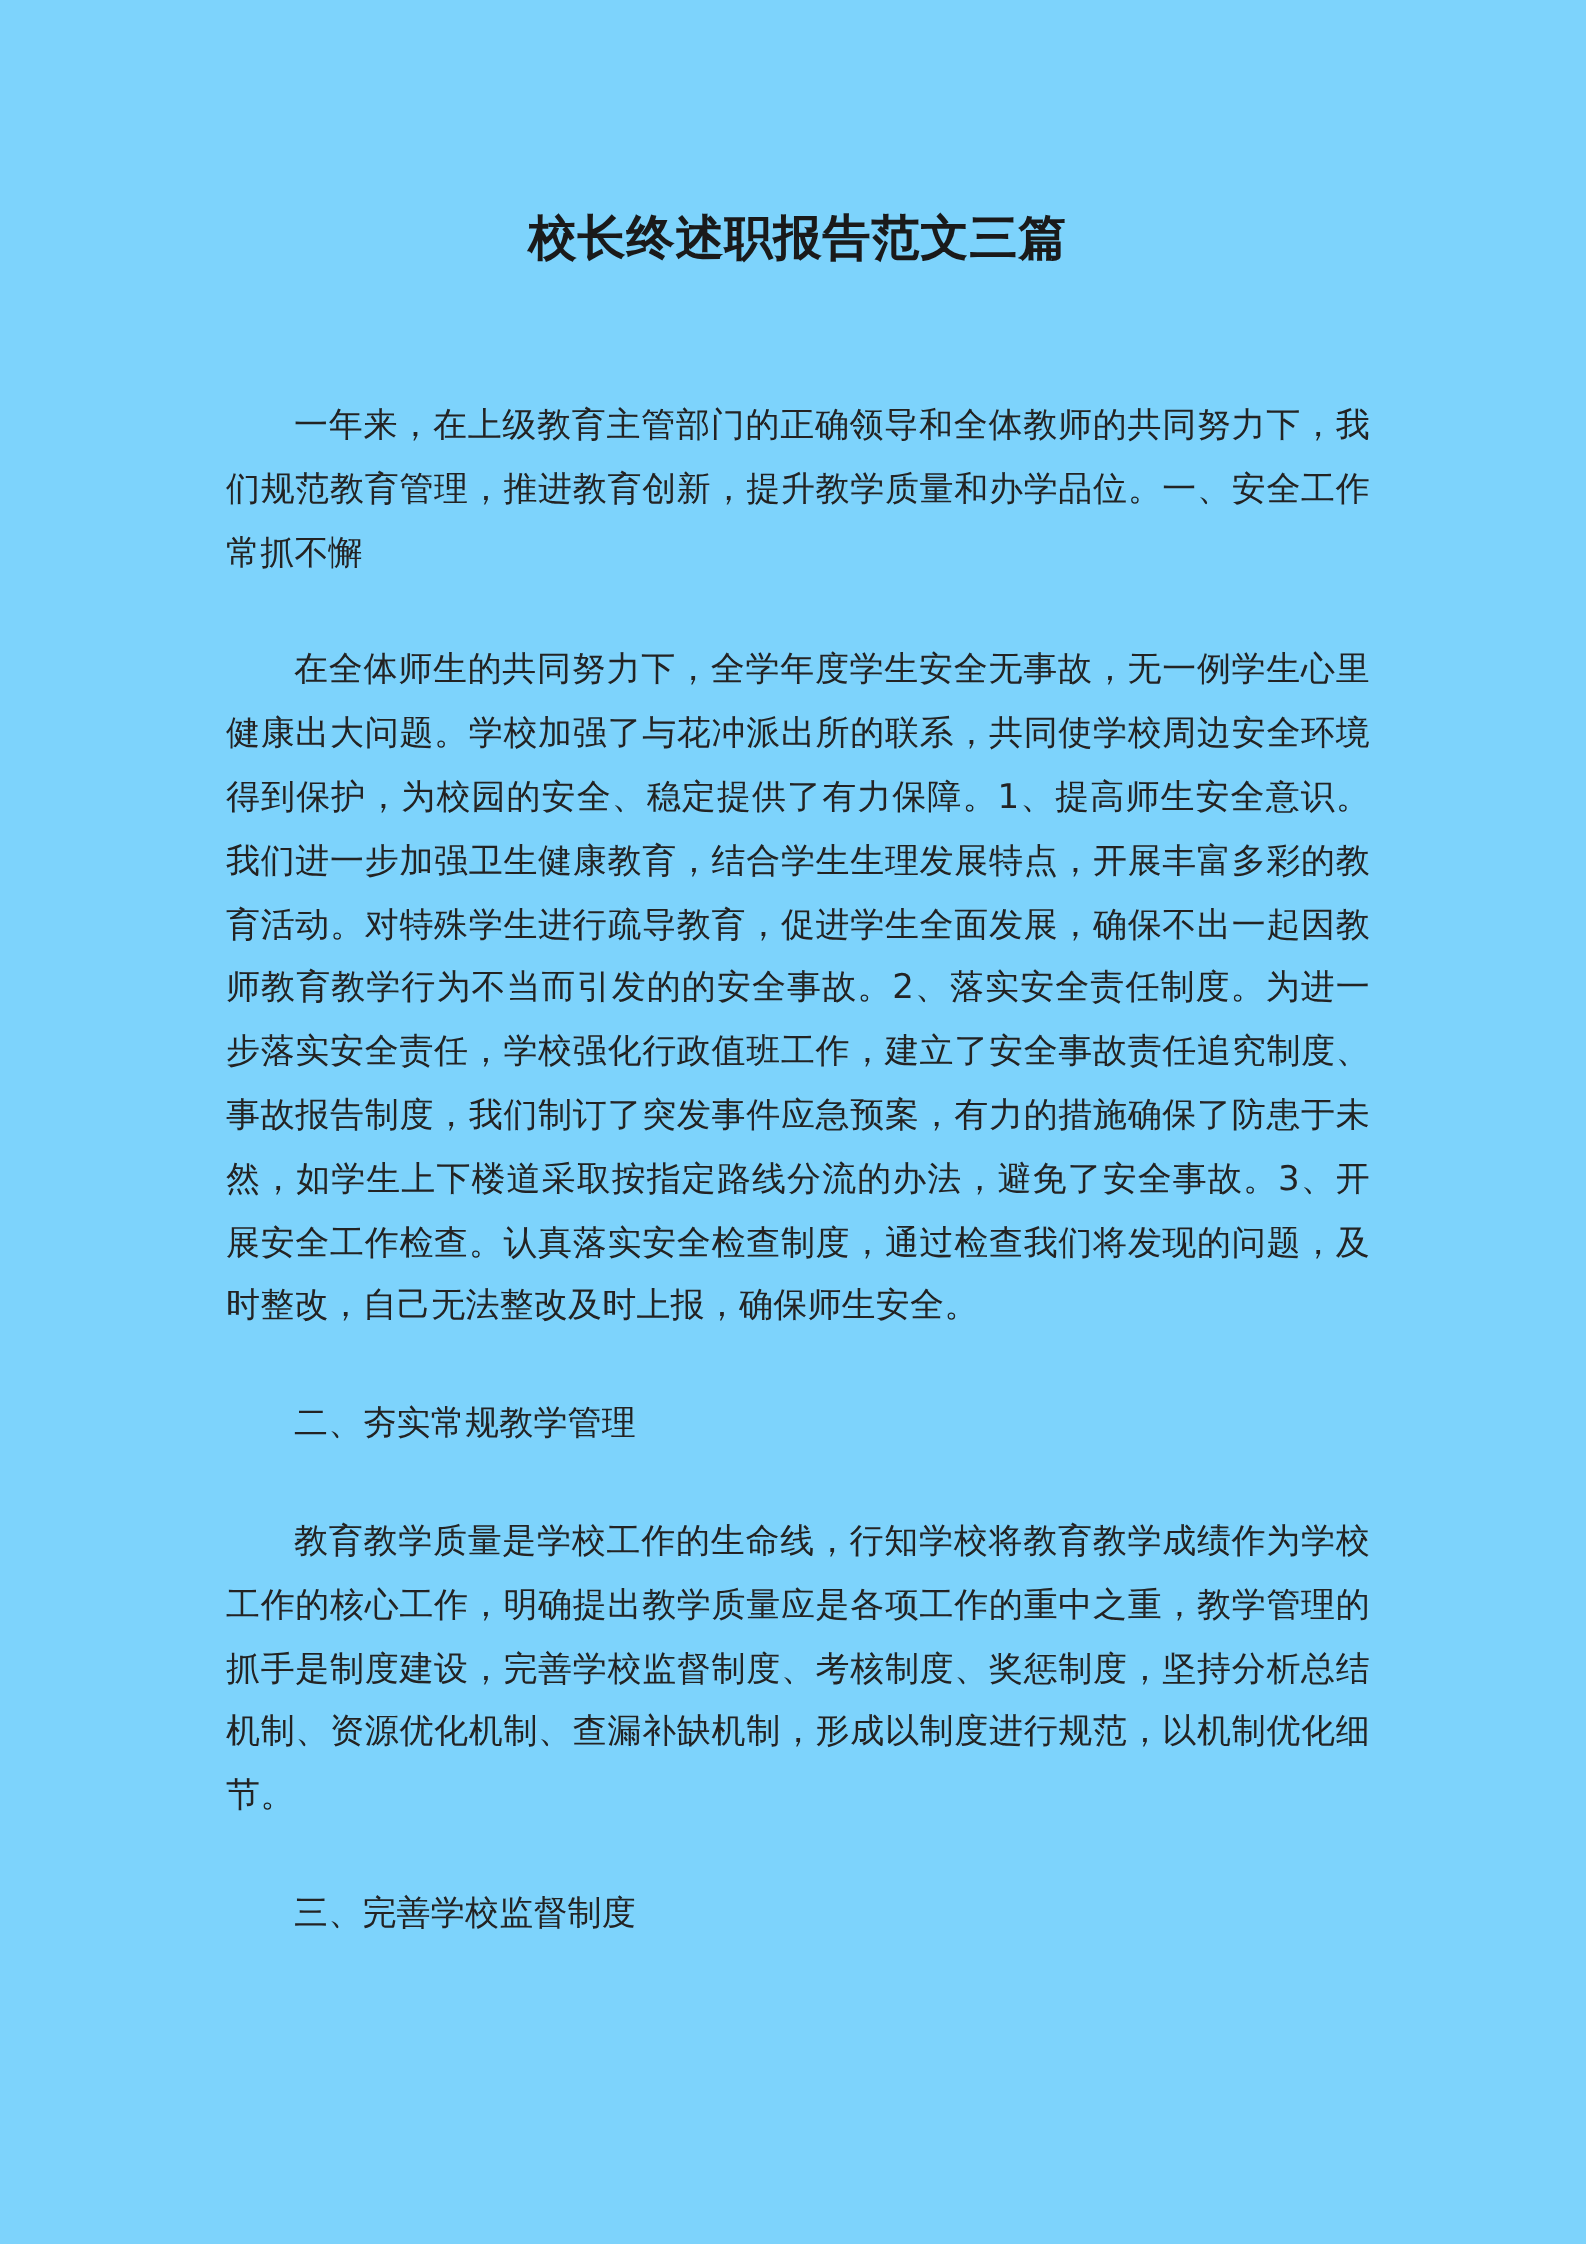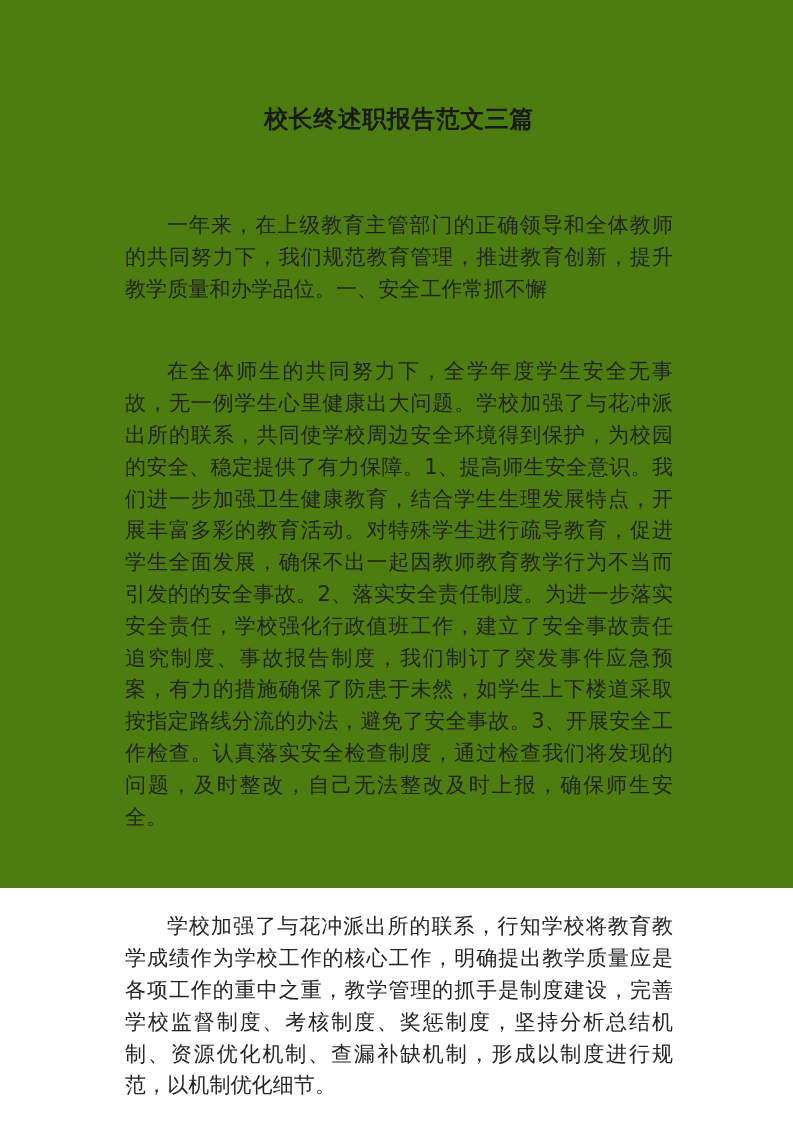--- a/index.html
+++ b/index.html
@@ -9,44 +9,44 @@
   }
   body {
     width: 793px;
     height: 1122px;
     overflow: hidden;
     font-family: "DejaVu Sans", "Liberation Sans", sans-serif;
   }
   .page {
     position: relative;
     width: 793px;
-    height: 888px;
-    background: #4d7c0f;
+    height: 1122px;
+    background: #7dd3fc;
     box-sizing: border-box;
   }
   .doc-body {
     position: absolute;
     left: 113px;
     top: 0;
     width: 572px;
   }
   .doc-title {
     margin: 0;
     padding: 0;
     text-align: center;
     font-size: 24px;
     line-height: 30px;
     font-weight: 700;
     color: #1a1a1a;
     letter-spacing: 0.5px;
     padding-top: 104px;
   }
   .para {
-    margin: 12px;
-    font-size: 21px;
+    margin: 0;
+    font-size: 17px;
     line-height: 31.8px;
     color: #232323;
     text-align: justify;
     text-justify: inter-ideograph;
     letter-spacing: 0.1px;
     word-break: break-all;
   }
   .para.indent {
     text-indent: 2em;
   }
@@ -69,24 +69,25 @@
     <div class="gap-title-first"></div>
 
     <p class="para indent">一年来，在上级教育主管部门的正确领导和全体教师的共同努力下，我们规范教育管理，推进教育创新，提升教学质量和办学品位。一、安全工作常抓不懈</p>
 
     <div class="gap-para"></div>
 
     <p class="para indent">在全体师生的共同努力下，全学年度学生安全无事故，无一例学生心里健康出大问题。学校加强了与花冲派出所的联系，共同使学校周边安全环境得到保护，为校园的安全、稳定提供了有力保障。1、提高师生安全意识。我们进一步加强卫生健康教育，结合学生生理发展特点，开展丰富多彩的教育活动。对特殊学生进行疏导教育，促进学生全面发展，确保不出一起因教师教育教学行为不当而引发的的安全事故。2、落实安全责任制度。为进一步落实安全责任，学校强化行政值班工作，建立了安全事故责任追究制度、事故报告制度，我们制订了突发事件应急预案，有力的措施确保了防患于未然，如学生上下楼道采取按指定路线分流的办法，避免了安全事故。3、开展安全工作检查。认真落实安全检查制度，通过检查我们将发现的问题，及时整改，自己无法整改及时上报，确保师生安全。</p>
 
     <div class="gap-heading-above"></div>
 
+    <p class="para heading">二、夯实常规教学管理</p>
 
     <div class="gap-heading-below"></div>
 
-    <p class="para indent">学校加强了与花冲派出所的联系，行知学校将教育教学成绩作为学校工作的核心工作，明确提出教学质量应是各项工作的重中之重，教学管理的抓手是制度建设，完善学校监督制度、考核制度、奖惩制度，坚持分析总结机制、资源优化机制、查漏补缺机制，形成以制度进行规范，以机制优化细节。</p>
+    <p class="para indent">教育教学质量是学校工作的生命线，行知学校将教育教学成绩作为学校工作的核心工作，明确提出教学质量应是各项工作的重中之重，教学管理的抓手是制度建设，完善学校监督制度、考核制度、奖惩制度，坚持分析总结机制、资源优化机制、查漏补缺机制，形成以制度进行规范，以机制优化细节。</p>
 
     <div class="gap-heading-above"></div>
 
     <p class="para heading">三、完善学校监督制度</p>
 
     <div class="gap-heading-below"></div>
 
 
   </div>
 </div>

